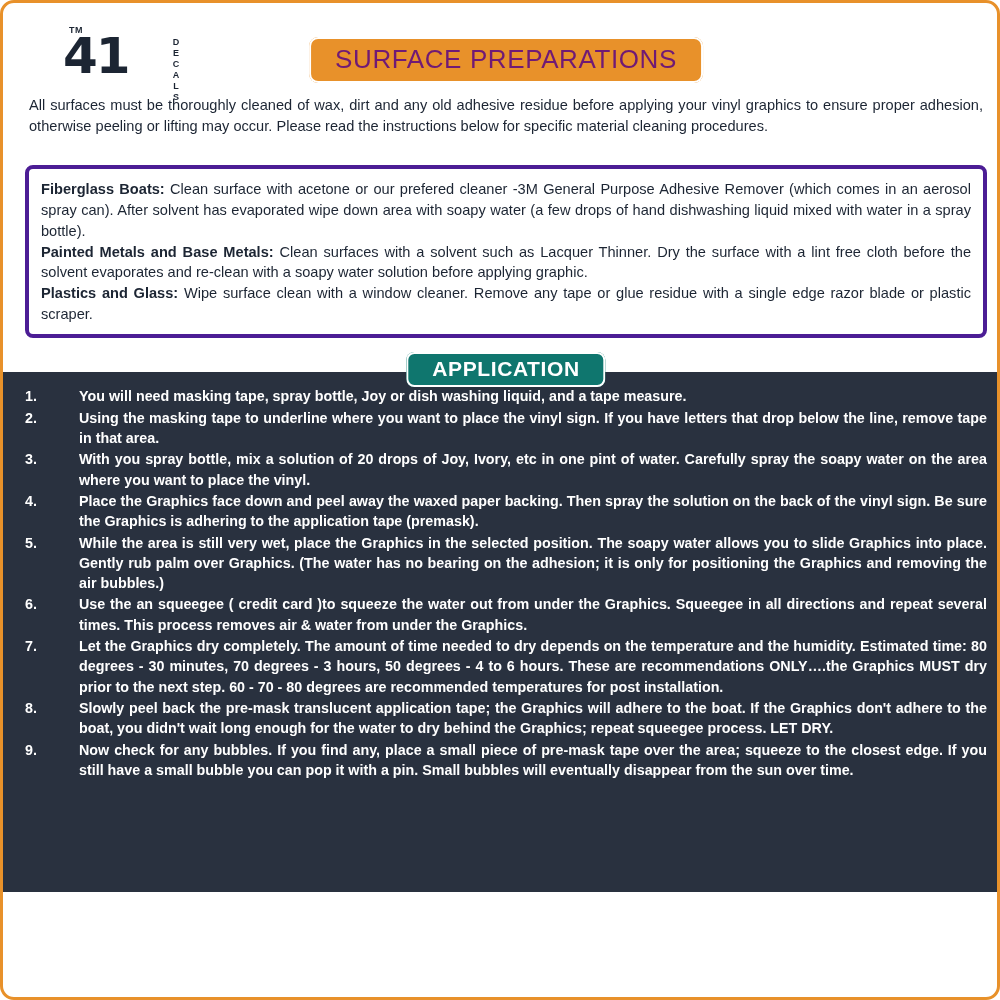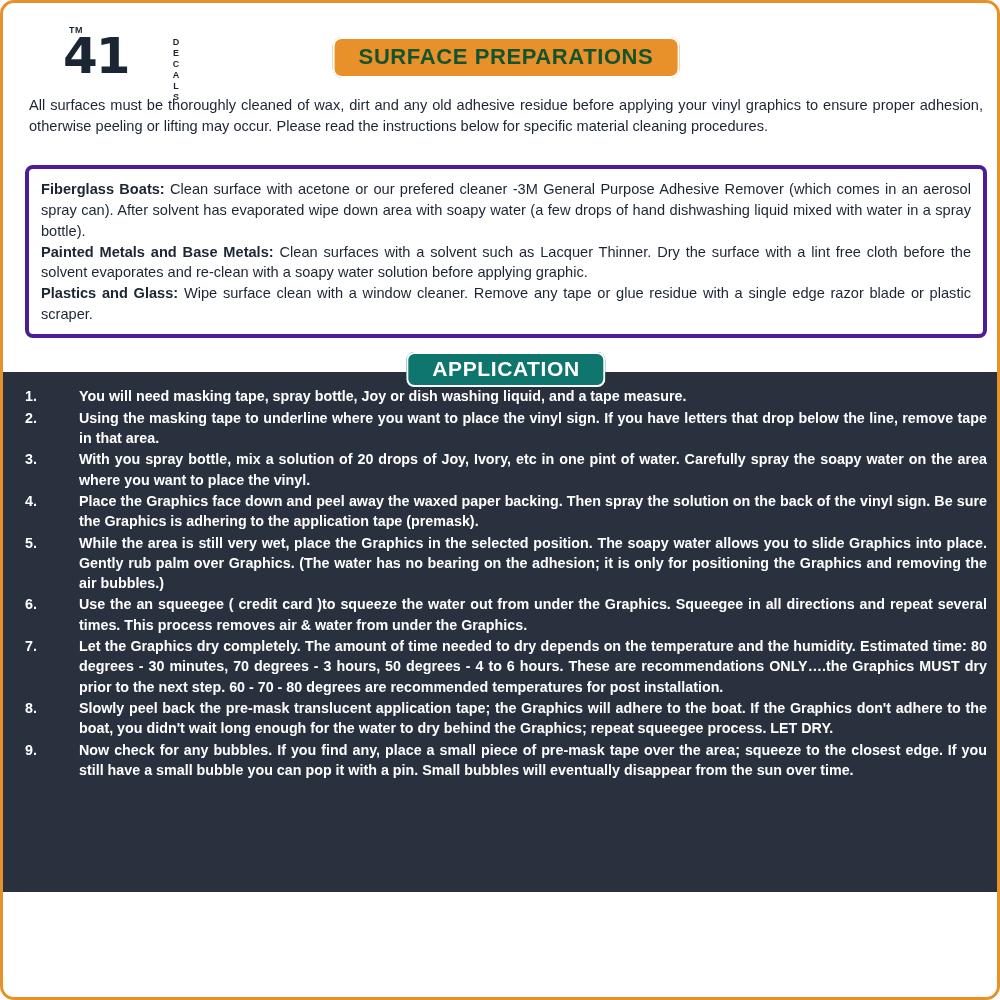--- a/index.html
+++ b/index.html
@@ -75,23 +75,23 @@
     writing-mode: vertical-rl;
     text-orientation: upright;
     line-height: 9px;
   }
   .title-pill {
     position: absolute;
     left: 50%;
     transform: translateX(-50%);
     top: 20px;
     background: #e8912a;
-    color: #14532d;
-    font-size: 22px;
-    font-weight: bold;
+    color: #701a75;
+    font-size: 26px;
+    font-weight: normal;
     letter-spacing: 0.6px;
     padding: 7px 26px 8px 26px;
     border-radius: 9px;
     box-shadow: 0 0 0 2px #ffffff inset;
     white-space: nowrap;
   }
 
   
   .intro {
     margin: 6px 10px 29px 10px;

